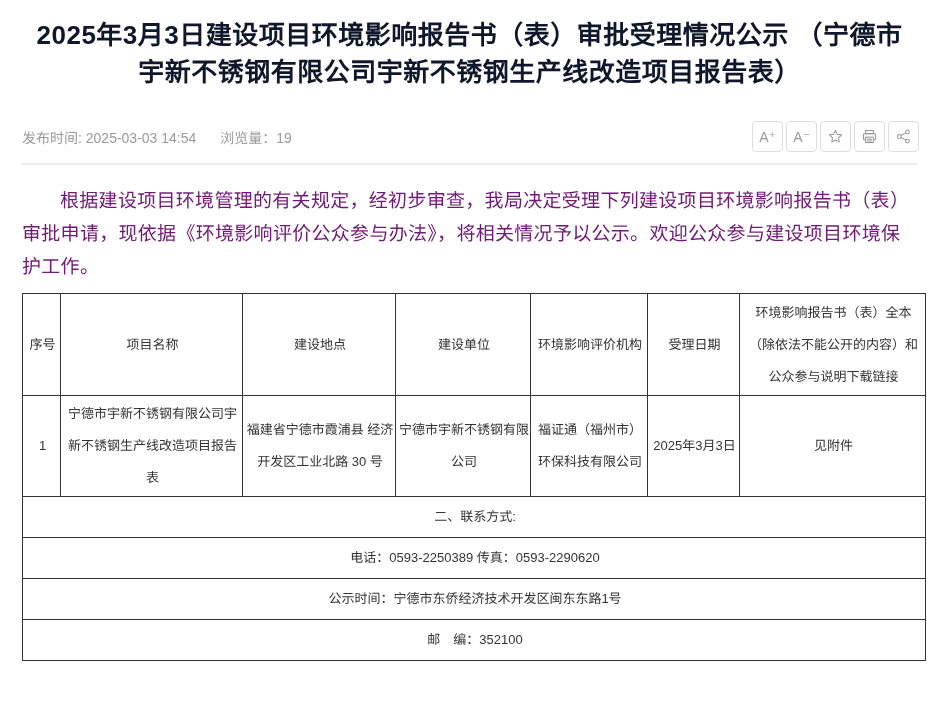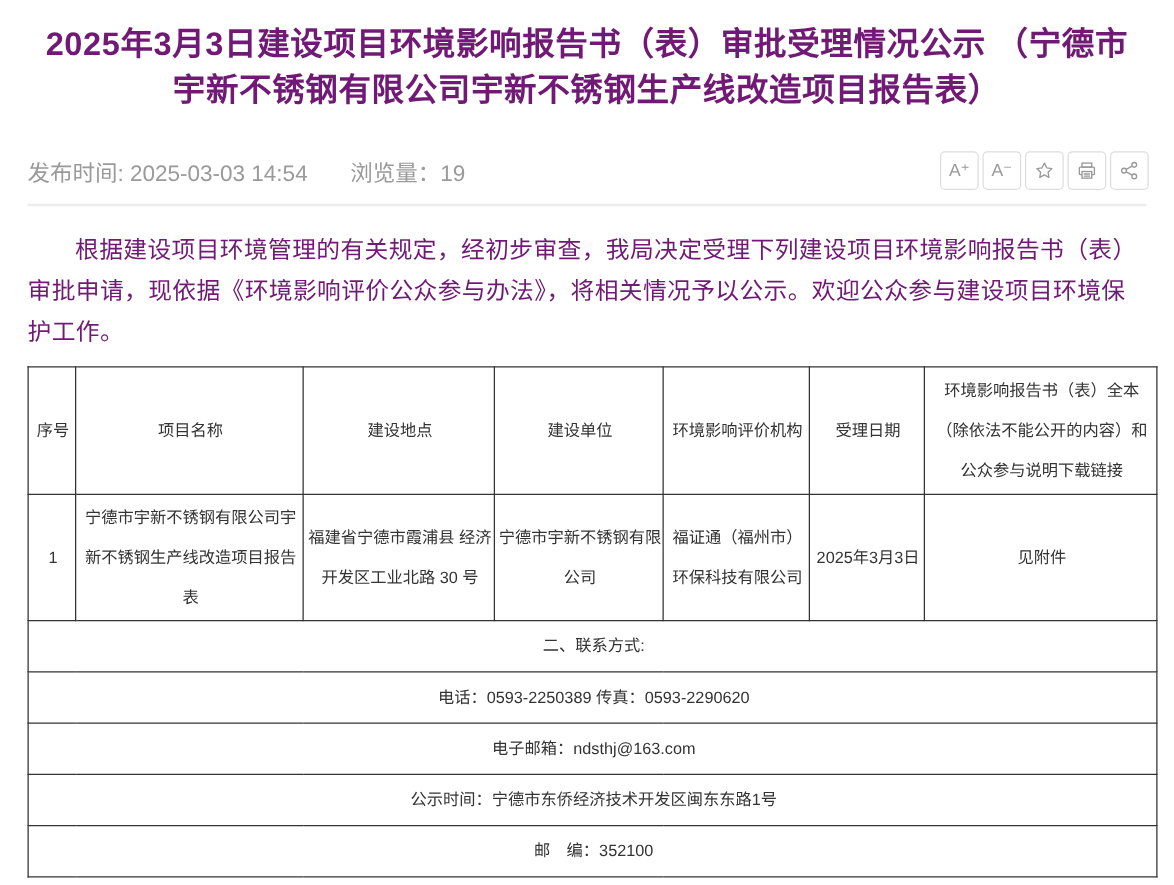--- a/index.html
+++ b/index.html
@@ -13,35 +13,35 @@
     height: 708px;
     background: #fff;
     overflow: hidden;
   }
   
   .page-title {
     margin: 17px 32px 0 32px;
     text-align: center;
     font-size: 26px;
     font-weight: bold;
-    color: #701a75;
+    color: #0f172a;
     line-height: 37px;
     letter-spacing: 0.5px;
   }
   
   .meta-bar {
     margin: 30px 20px 0 22px;
     display: flex;
     justify-content: space-between;
     align-items: center;
   }
   .meta-info {
     display: flex;
-    gap: 34px;
-    font-size: 18px;
+    gap: 24px;
+    font-size: 14px;
     color: #9a9a9a;
     white-space: nowrap;
   }
   .toolbar {
     display: flex;
     gap: 3px;
   }
   .tool-btn {
     width: 31px;
     height: 31px;
@@ -182,23 +182,20 @@
         <td>2025年3月3日</td>
         <td class="attachment-cell">见附件</td>
       </tr>
       <tr class="notice-row">
         <td colspan="7">二、联系方式:</td>
       </tr>
       <tr class="notice-row">
         <td colspan="7">电话：0593-2250389 传真：0593-2290620</td>
       </tr>
       <tr class="notice-row">
-        <td colspan="7">电子邮箱：ndsthj@163.com</td>
-      </tr>
-      <tr class="notice-row">
         <td colspan="7">公示时间：宁德市东侨经济技术开发区闽东东路1号</td>
       </tr>
       <tr class="notice-row">
         <td colspan="7">邮　编：352100</td>
       </tr>
     </tbody>
   </table>
 
 </div>
 

